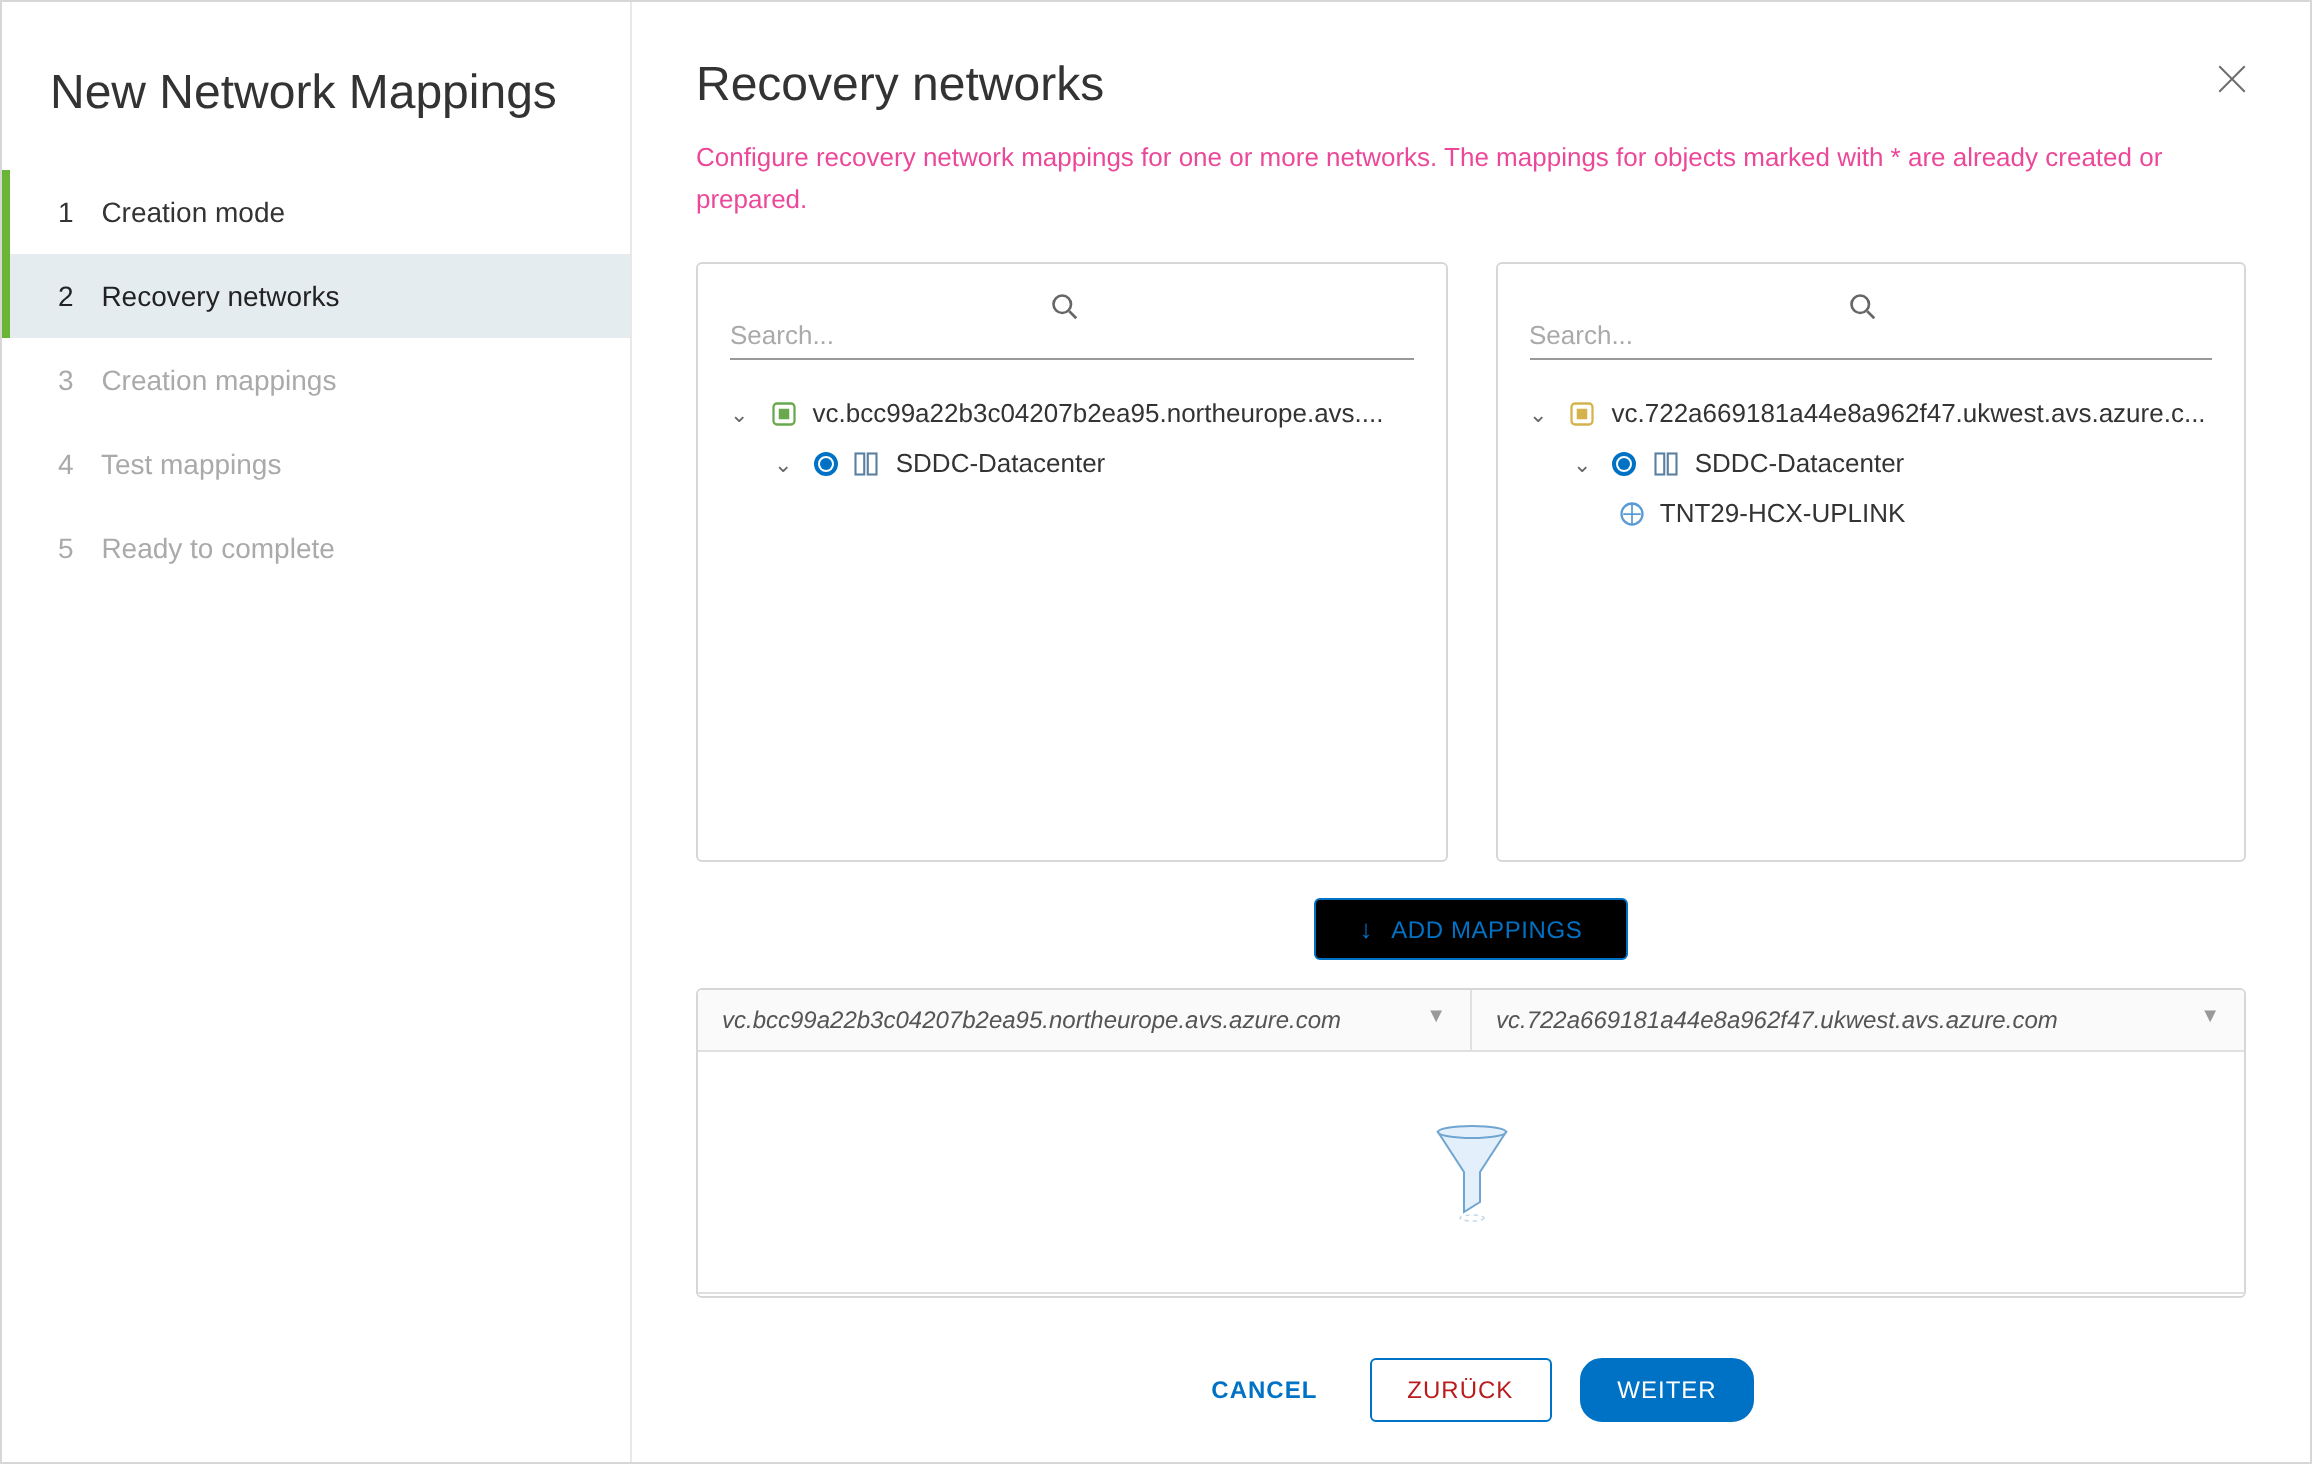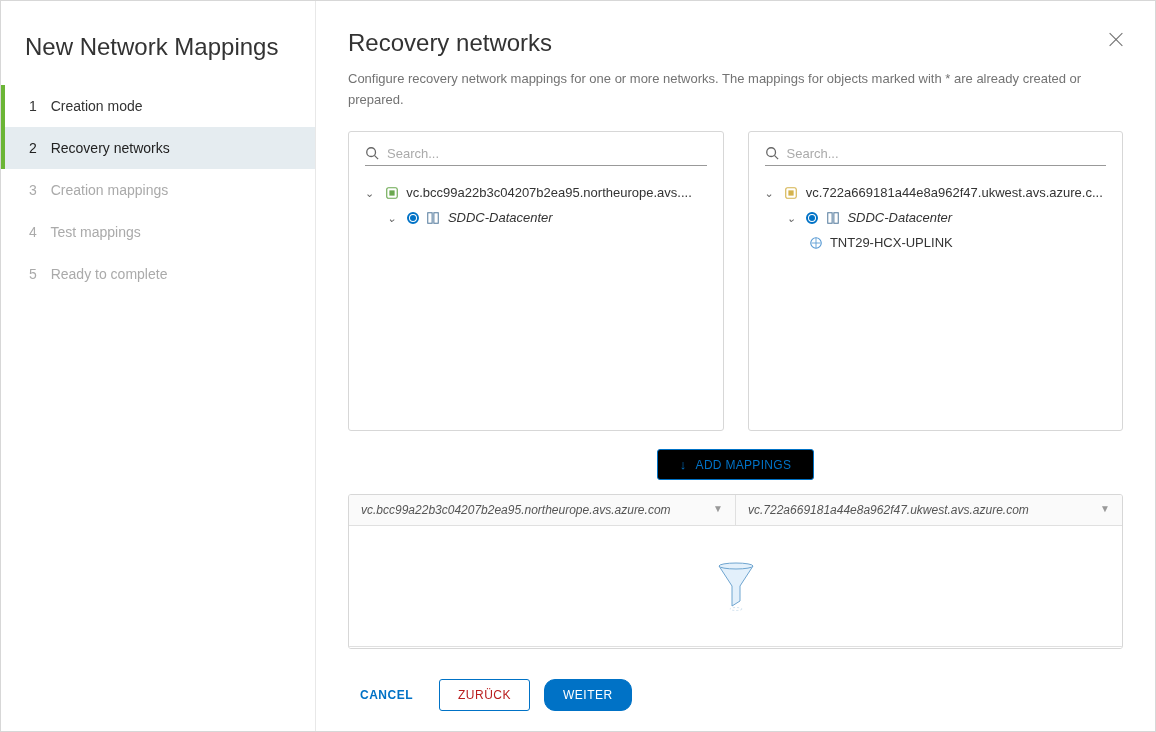--- a/index.html
+++ b/index.html
@@ -75,21 +75,21 @@
       width: 18px;
       height: 1px;
       background: #6d6d6d;
       top: 8px;
     }
     .close-btn::before { transform: rotate(45deg); }
     .close-btn::after { transform: rotate(-45deg); }
 
     .description {
       font-size: 13px;
-      color: #737373;
+      color: #ec4899;
       line-height: 1.6;
       margin-bottom: 20px;
     }
 
     .trees {
       display: flex;
       gap: 24px;
       margin-bottom: 18px;
     }
     .tree-box {
@@ -99,20 +99,21 @@
       padding: 10px 16px 14px 16px;
       height: 300px;
       overflow: hidden;
     }
     .search-wrap {
       display: flex;
       align-items: center;
       border-bottom: 1px solid #999;
       padding: 4px 0;
       margin-bottom: 14px;
+      flex-direction: column;
     }
     .search-icon {
       width: 14px;
       height: 14px;
       margin-right: 8px;
       color: #666;
       flex-shrink: 0;
     }
     .search-input {
       border: none;
@@ -126,21 +127,21 @@
     .tree ul { list-style: none; }
     .tree li {
       font-size: 13px;
       color: #333;
       padding: 5px 0;
       white-space: nowrap;
       overflow: hidden;
       text-overflow: ellipsis;
     }
     .tree .level1 { padding-left: 0; }
-    .tree .level2 { padding-left: 22px; font-style: italic; }
+    .tree .level2 { padding-left: 22px; }
     .tree .level3 { padding-left: 44px; }
     .chev {
       display: inline-block;
       width: 12px;
       color: #666;
       font-size: 11px;
       margin-right: 4px;
       cursor: pointer;
     }
     .radio {
@@ -250,21 +251,21 @@
       padding: 6px 12px;
       font-size: 12px;
       color: #666;
       background: #fff;
     }
 
     .footer-buttons {
       margin-top: auto;
       padding-top: 30px;
       display: flex;
-      justify-content: flex-start;
+      justify-content: center;
       gap: 14px;
       align-items: center;
     }
     .btn-text {
       background: none;
       border: none;
       color: #0072c6;
       font-size: 12px;
       font-weight: 600;
       letter-spacing: 0.5px;

